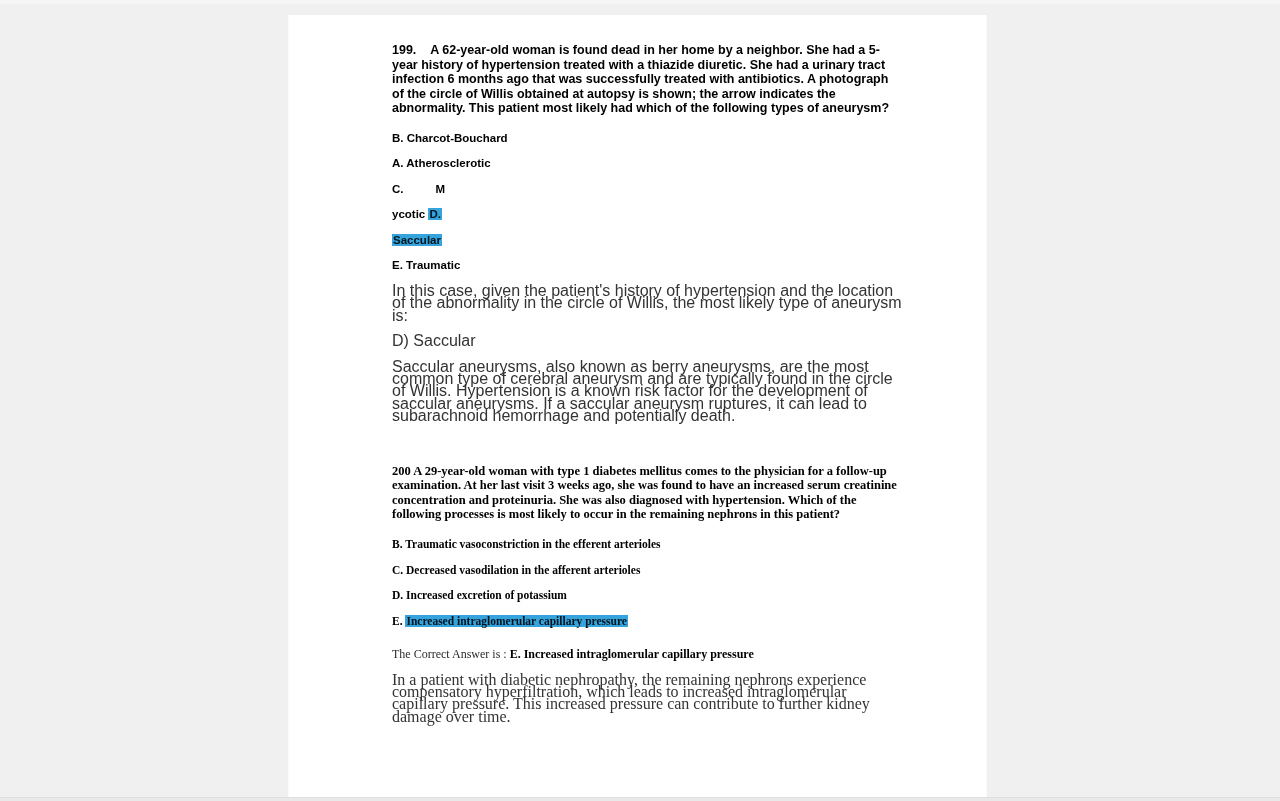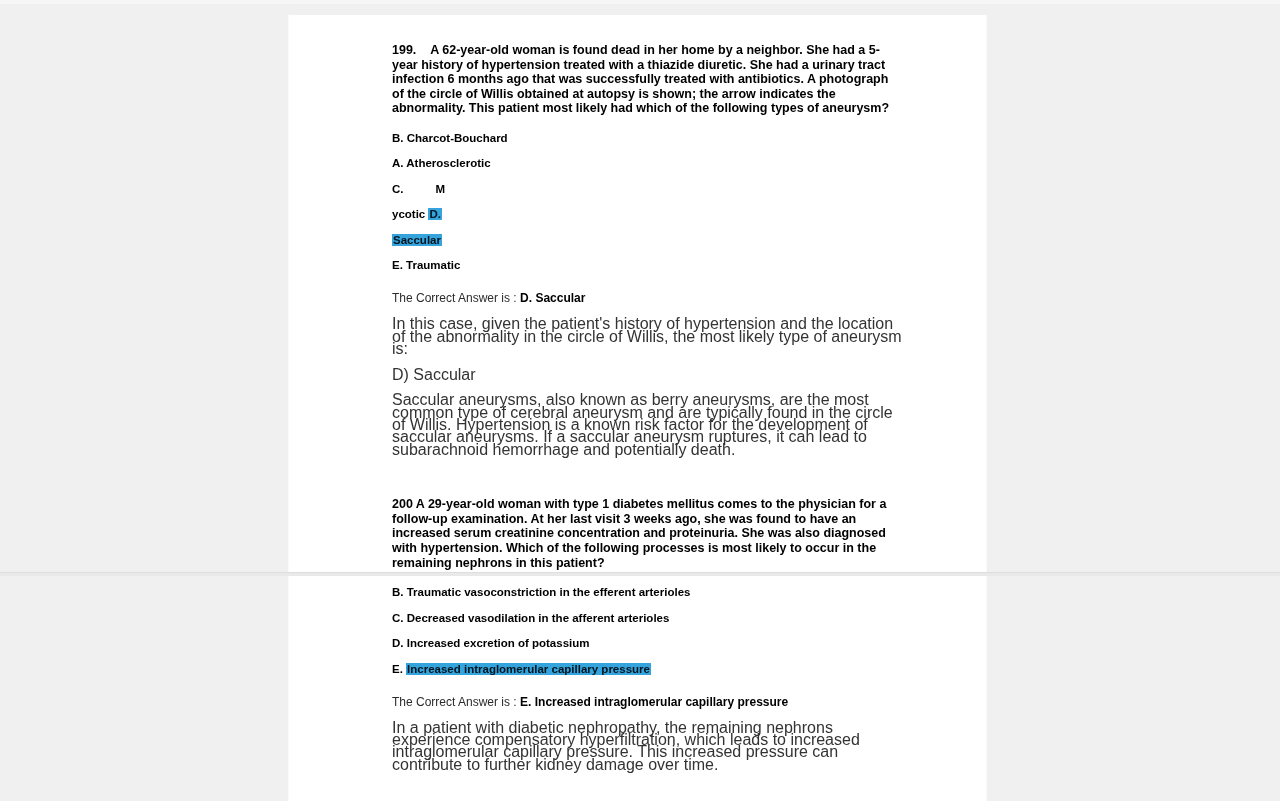--- a/index.html
+++ b/index.html
@@ -4,21 +4,21 @@
 <style>
   * { margin: 0; padding: 0; box-sizing: border-box; }
   html, body { width: 1280px; height: 801px; overflow: hidden; }
   body {
     font-family: "Liberation Sans", sans-serif;
     background: #f0f0f0;
   }
   .viewport {
     position: relative;
     width: 1280px;
-    height: 576px;
+    height: 801px;
     background: #f0f0f0;
   }
   .top-strip {
     position: absolute;
     top: 0; left: 0;
     width: 1280px; height: 4px;
     background: #f6f6f6;
   }
   .doc-page {
     position: absolute;
@@ -69,20 +69,21 @@
   }
   .expl {
     font-size: 16px;
     line-height: 12.4px;
     color: #333333;
     margin-top: 13px;
     max-width: 510px;
   }
   .q-block-2 {
     margin-top: 41px;
+    font-family: Liberation Serif, serif;
   }
   .bottom-bar {
     position: absolute;
     left: 0;
     bottom: 0;
     width: 1280px;
     height: 4px;
     background: #e9e9e9;
     border-top: 1px solid #dedede;
     z-index: 5;
@@ -102,21 +103,20 @@
 
         <div class="options">
           <p class="option"><span>B. Charcot-Bouchard</span></p>
           <p class="option"><span>A. Atherosclerotic</span></p>
           <p class="option"><span>C.&nbsp;&nbsp;&nbsp;&nbsp;&nbsp;&nbsp;&nbsp;&nbsp;&nbsp;&nbsp;M</span></p>
           <p class="option"><span>ycotic </span><span class="hl">D.</span></p>
           <p class="option"><span class="hl">Saccular</span></p>
           <p class="option"><span>E. Traumatic</span></p>
         </div>
 
-        <p class="answer-line"><span>The Correct Answer is : </span><span class="answer-bold">D. Saccular</span></p>
 
         <p class="expl">In this case, given the patient's history of hypertension and the location of the abnormality in the circle of Willis, the most likely type of aneurysm is:</p>
         <p class="expl">D) Saccular</p>
         <p class="expl">Saccular aneurysms, also known as berry aneurysms, are the most common type of cerebral aneurysm and are typically found in the circle of Willis. Hypertension is a known risk factor for the development of saccular aneurysms. If a saccular aneurysm ruptures, it can lead to subarachnoid hemorrhage and potentially death.</p>
       </section>
 
       <section class="q-block-2">
         <p class="q-heading">200 A 29-year-old woman with type 1 diabetes mellitus comes to the physician for a follow-up examination. At her last visit 3 weeks ago, she was found to have an increased serum creatinine concentration and proteinuria. She was also diagnosed with hypertension. Which of the following processes is most likely to occur in the remaining nephrons in this patient?</p>
 
         <div class="options">

